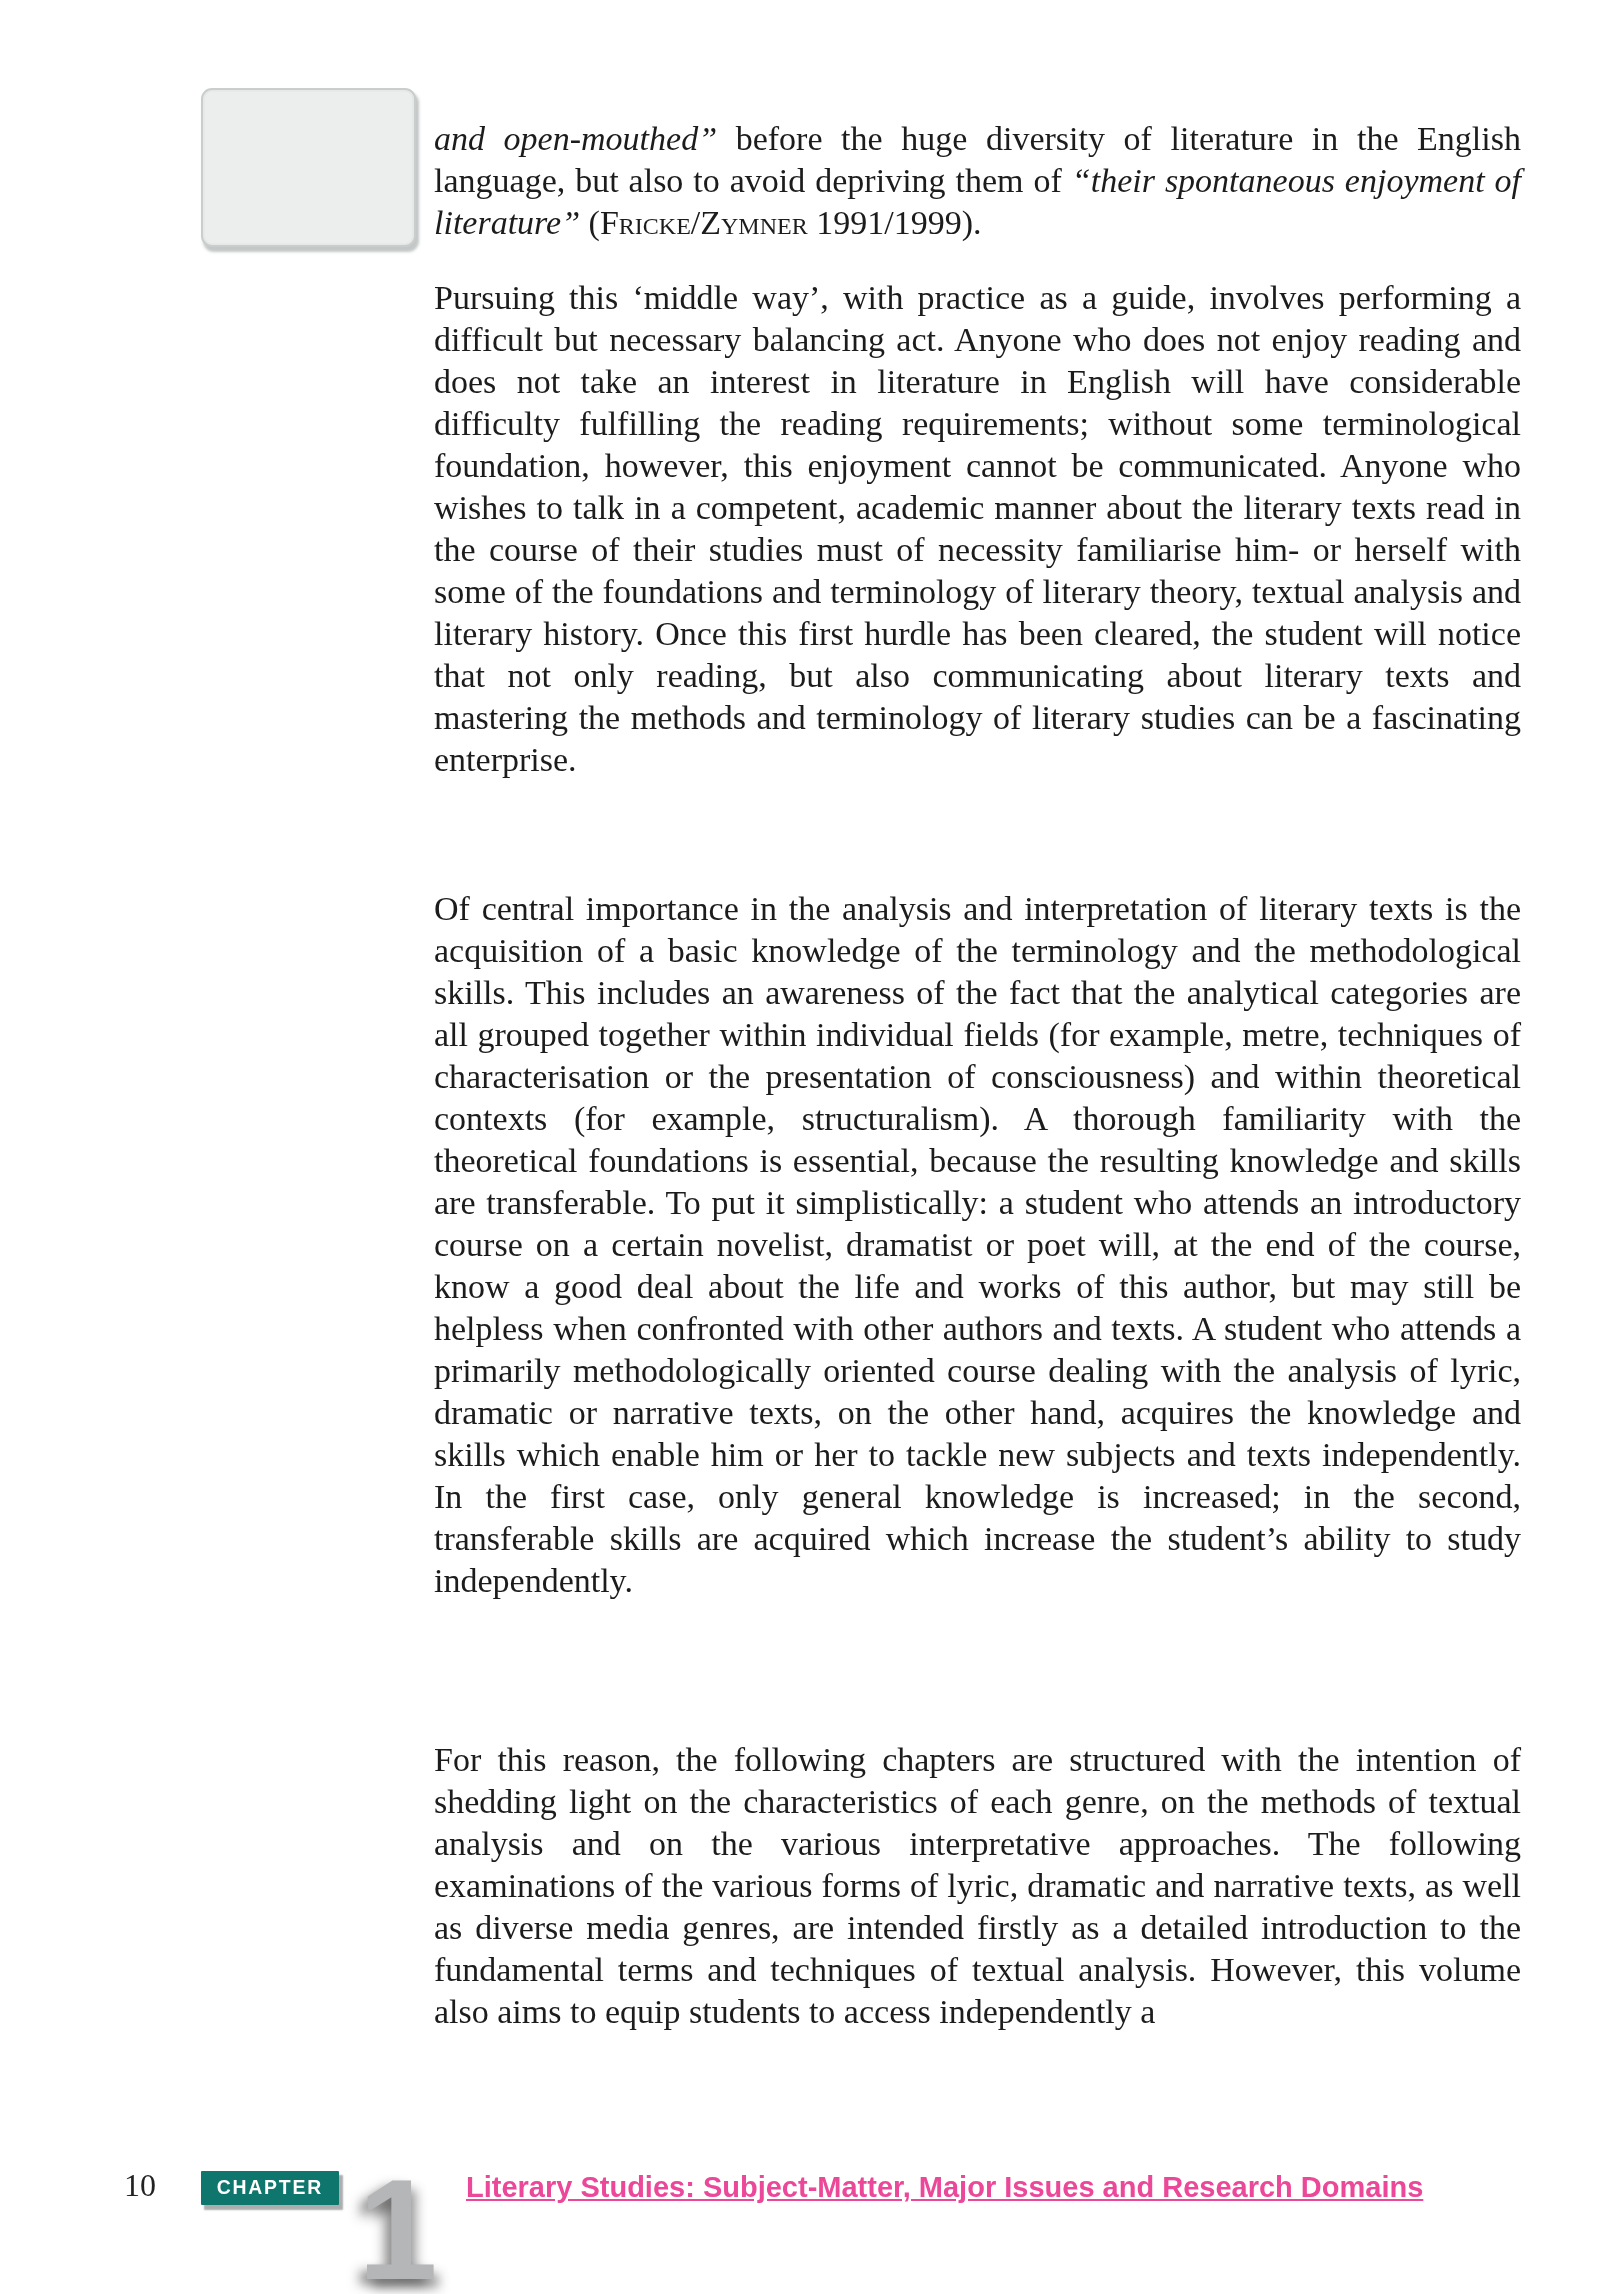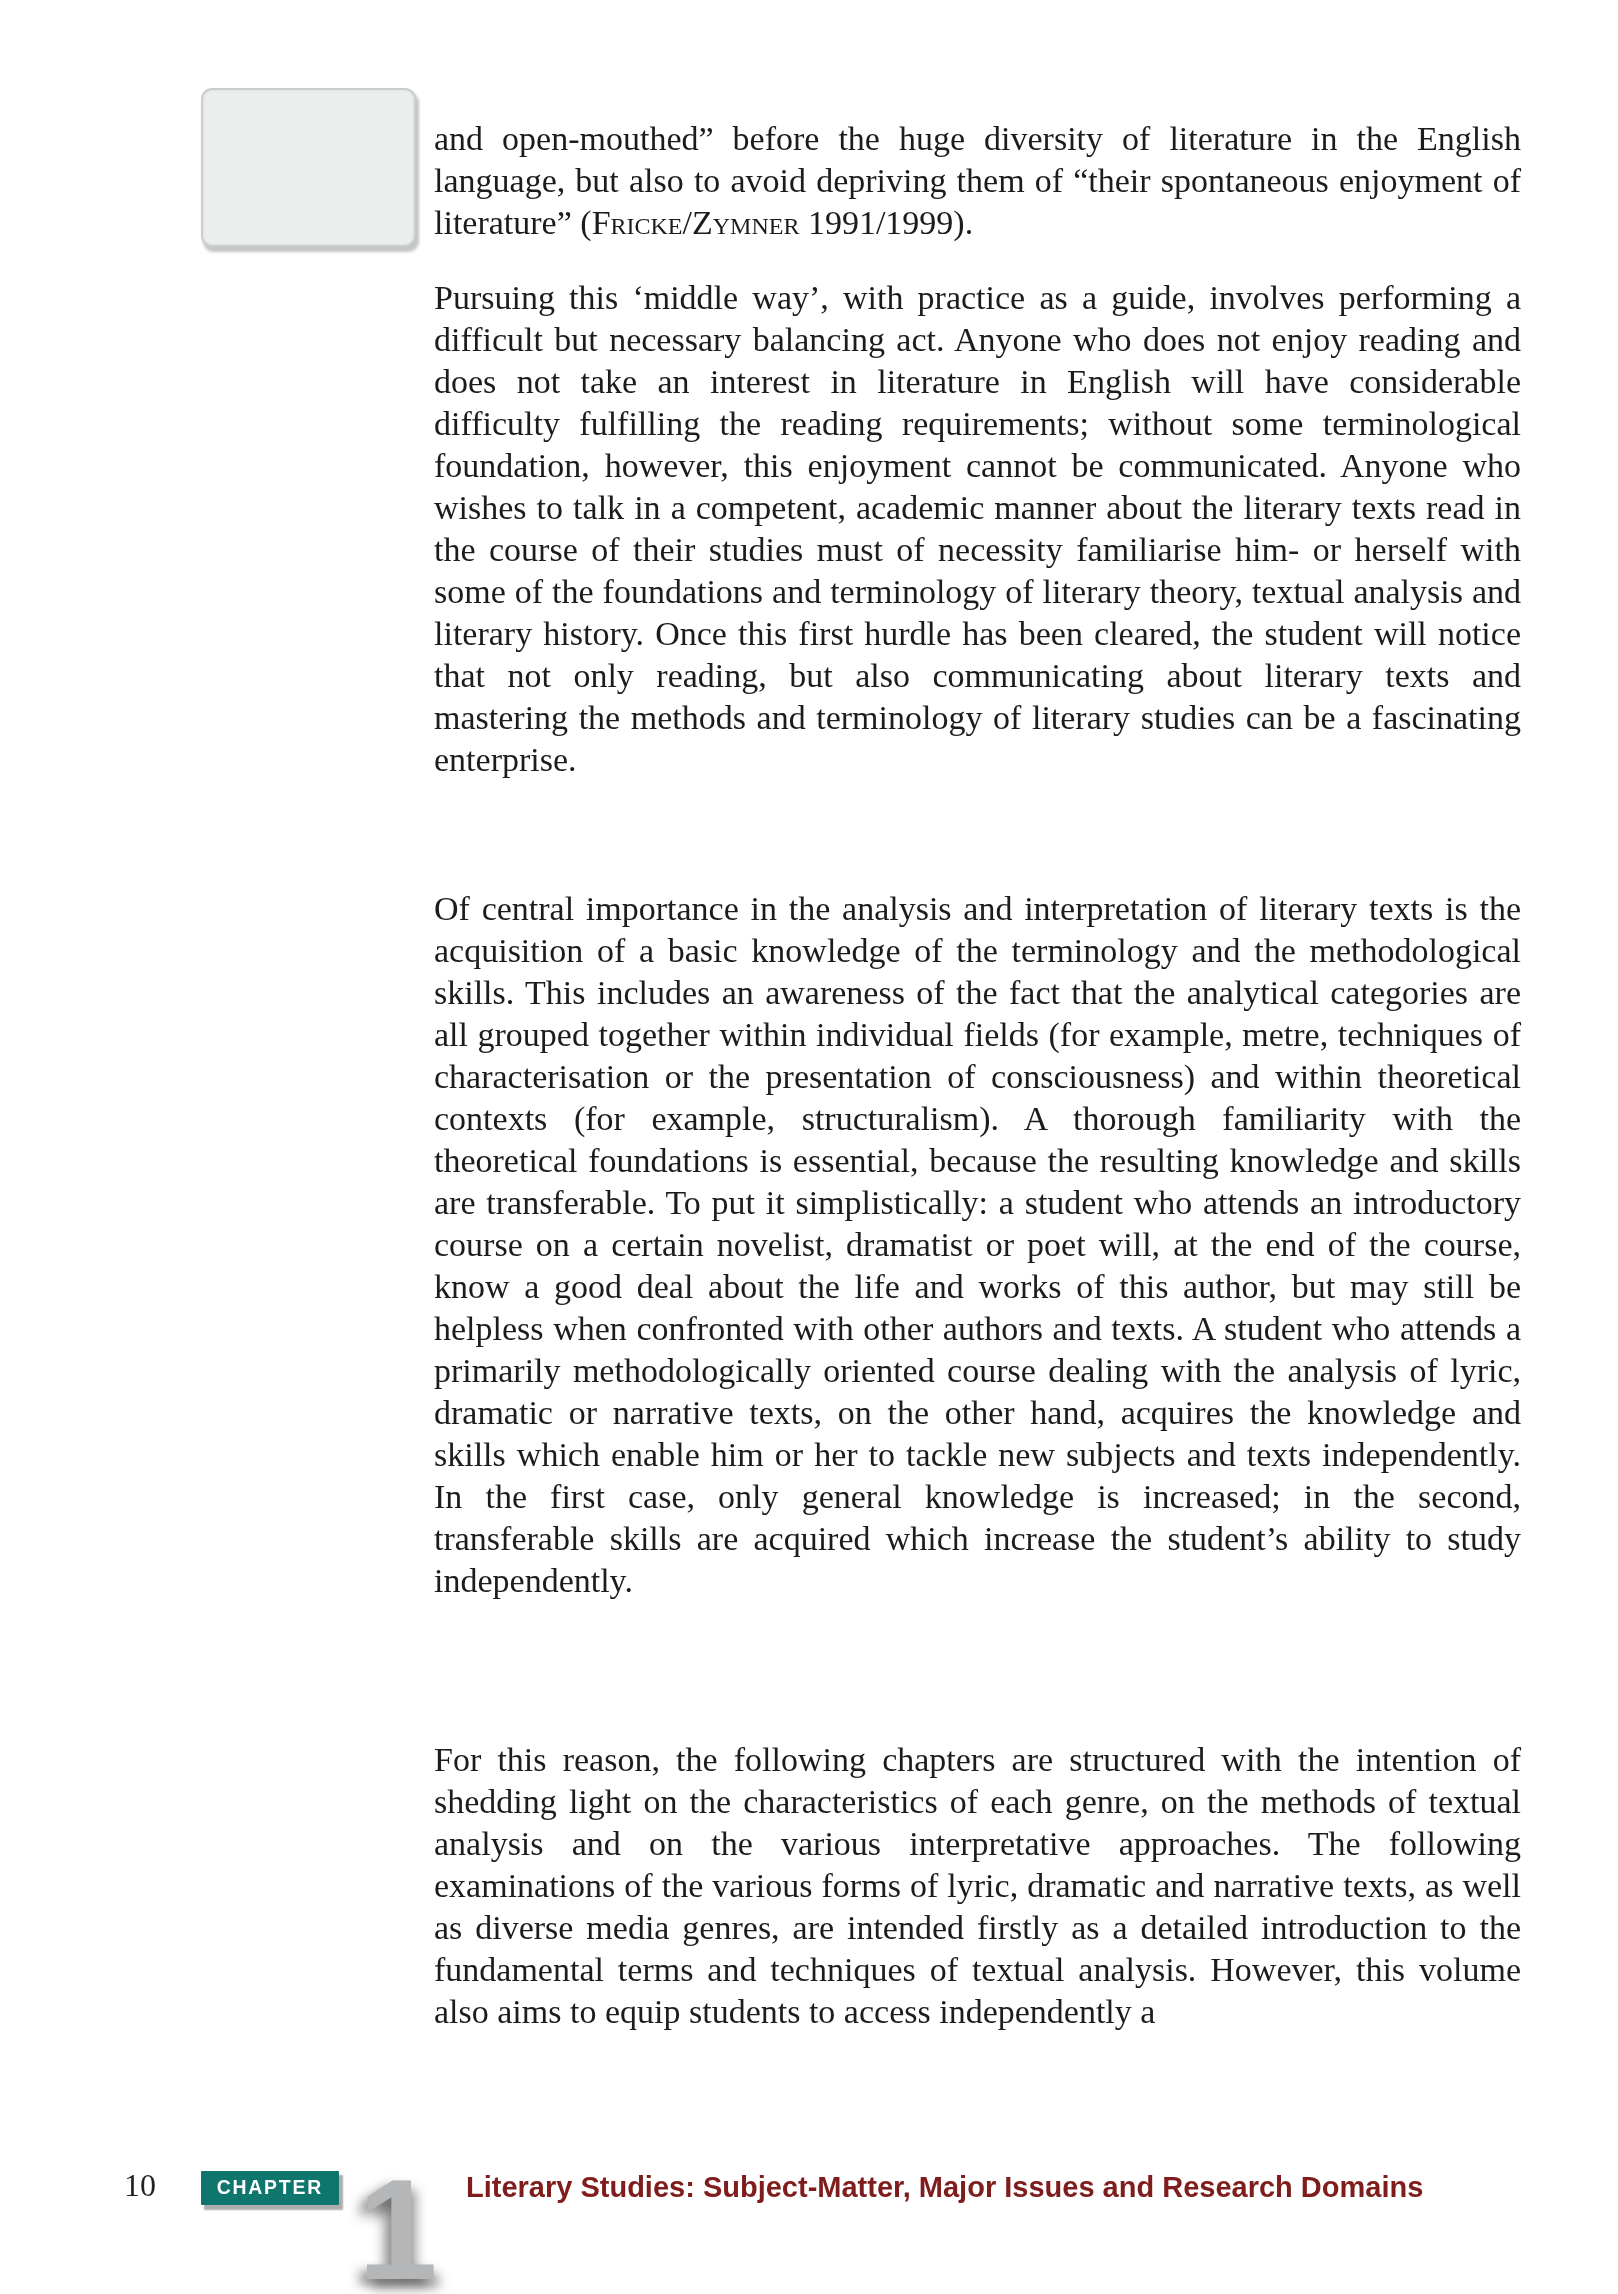--- a/index.html
+++ b/index.html
@@ -48,21 +48,21 @@
     line-height: 42px;
     text-align: justify;
     hyphens: auto;
     margin: 0;
   }
   #para-1 { top: 118px; }
   #para-2 { top: 277px; font-family: Liberation Serif, serif; }
   #para-3 { top: 888px; }
   #para-4 { top: 1739px; }
 
-  .italic { }
+  .italic { font-style: italic; }
   .small-caps { font-variant: small-caps; }
 
   
   .page-number {
     position: absolute;
     left: 124px;
     top: 2167px;
     font-size: 32px;
     color: #222222;
   }
@@ -92,22 +92,23 @@
     text-shadow: -7.4px 5.5px 11px rgba(50, 50, 52, 0.5),
                   5.5px 9.2px 11px rgba(50, 50, 52, 0.45);
   }
   .chapter-title {
     position: absolute;
     left: 466px;
     top: 2171px;
     font-family: "Liberation Sans", sans-serif;
     font-weight: bold;
     font-size: 29px;
-    color: #7f1d1d;
+    color: #ec4899;
     white-space: nowrap;
+    text-decoration: underline;
   }
 </style>
 </head>
 <body>
 
 <div class="page">
 
   <div class="margin-box" id="box-1">
     <div class="label"></div>
   </div>

